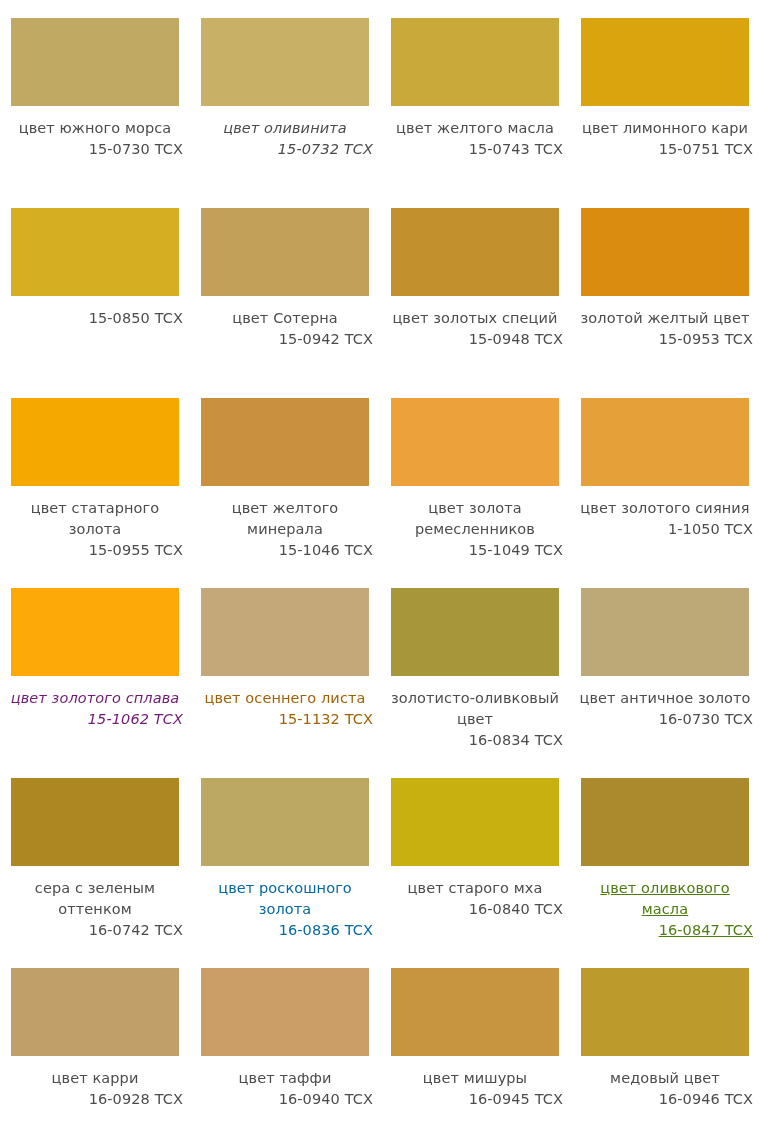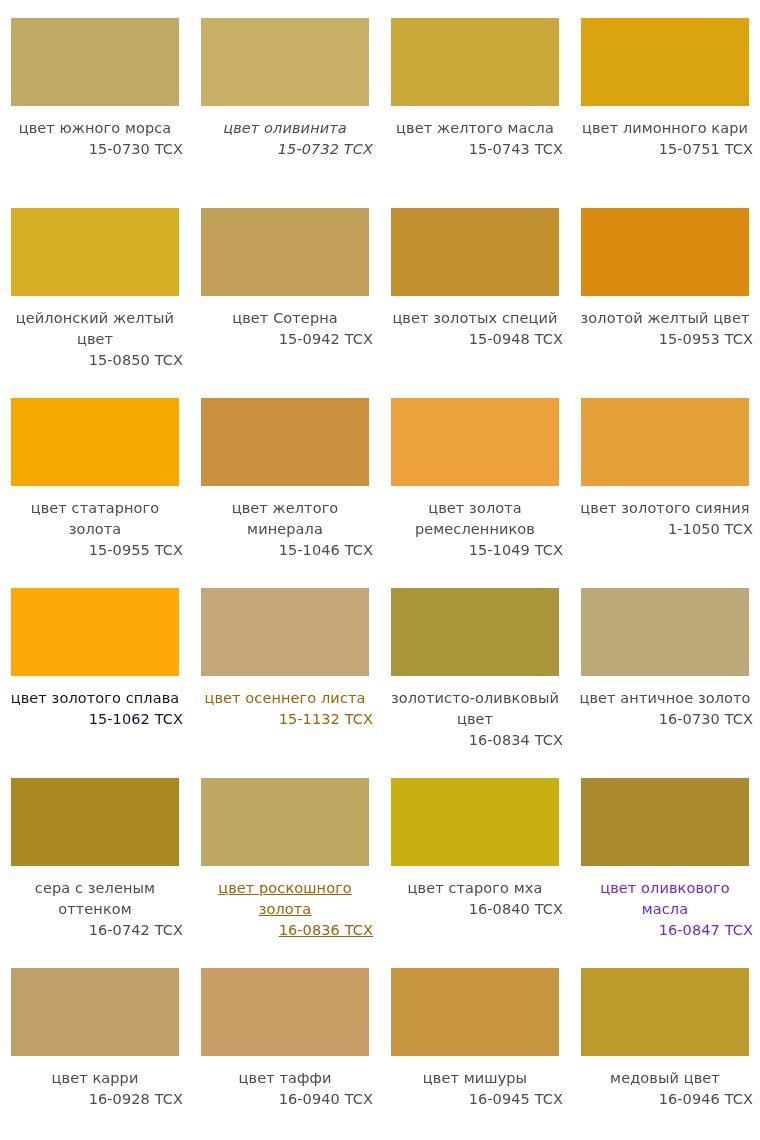--- a/index.html
+++ b/index.html
@@ -81,21 +81,20 @@
     <div class="swatch-cell">
     <span class="swatch-chip" style="background-color: rgb(217, 164, 13);"></span>
     <div class="swatch-caption" style="color: rgb(76, 76, 76);">
       <span class="swatch-name">цвет лимонного кари</span>
       <span class="swatch-code">15-0751 TCX</span>
     </div>
   </div>
     <div class="swatch-cell">
     <span class="swatch-chip" style="background-color: rgb(214, 174, 34);"></span>
     <div class="swatch-caption" style="color: rgb(76, 76, 76);">
-      <span class="swatch-name">цейлонский желтый цвет</span>
       <span class="swatch-code">15-0850 TCX</span>
     </div>
   </div>
     <div class="swatch-cell">
     <span class="swatch-chip" style="background-color: rgb(195, 160, 90);"></span>
     <div class="swatch-caption" style="color: rgb(76, 76, 76);">
       <span class="swatch-name">цвет Сотерна</span>
       <span class="swatch-code">15-0942 TCX</span>
     </div>
   </div>
@@ -136,21 +135,21 @@
   </div>
     <div class="swatch-cell">
     <span class="swatch-chip" style="background-color: rgb(229, 160, 58);"></span>
     <div class="swatch-caption" style="color: rgb(76, 76, 76);">
       <span class="swatch-name">цвет золотого сияния</span>
       <span class="swatch-code">1-1050 TCX</span>
     </div>
   </div>
     <div class="swatch-cell">
     <span class="swatch-chip" style="background-color: rgb(253, 170, 8);"></span>
-    <div class="swatch-caption" style="color: #0f172a;">
+    <div class="swatch-caption" style="color: #701a75; font-style: italic;">
       <span class="swatch-name">цвет золотого сплава</span>
       <span class="swatch-code">15-1062 TCX</span>
     </div>
   </div>
     <div class="swatch-cell">
     <span class="swatch-chip" style="background-color: rgb(196, 168, 122);"></span>
     <div class="swatch-caption" style="color: #a16207;">
       <span class="swatch-name">цвет осеннего листа</span>
       <span class="swatch-code">15-1132 TCX</span>
     </div>
@@ -171,35 +170,35 @@
   </div>
     <div class="swatch-cell">
     <span class="swatch-chip" style="background-color: rgb(173, 135, 33);"></span>
     <div class="swatch-caption" style="color: rgb(76, 76, 76);">
       <span class="swatch-name">сера с зеленым оттенком</span>
       <span class="swatch-code">16-0742 TCX</span>
     </div>
   </div>
     <div class="swatch-cell">
     <span class="swatch-chip" style="background-color: rgb(189, 168, 99);"></span>
-    <div class="swatch-caption" style="color: #a16207; text-decoration: underline;">
+    <div class="swatch-caption" style="color: #0369a1;">
       <span class="swatch-name">цвет роскошного золота</span>
       <span class="swatch-code">16-0836 TCX</span>
     </div>
   </div>
     <div class="swatch-cell">
     <span class="swatch-chip" style="background-color: rgb(201, 176, 17);"></span>
     <div class="swatch-caption" style="color: rgb(76, 76, 76);">
       <span class="swatch-name">цвет старого мха</span>
       <span class="swatch-code">16-0840 TCX</span>
     </div>
   </div>
     <div class="swatch-cell">
     <span class="swatch-chip" style="background-color: rgb(171, 138, 45);"></span>
-    <div class="swatch-caption" style="color: #6d28d9;">
+    <div class="swatch-caption" style="color: #4d7c0f; text-decoration: underline;">
       <span class="swatch-name">цвет оливкового масла</span>
       <span class="swatch-code">16-0847 TCX</span>
     </div>
   </div>
     <div class="swatch-cell">
     <span class="swatch-chip" style="background-color: rgb(192, 160, 104);"></span>
     <div class="swatch-caption" style="color: rgb(76, 76, 76);">
       <span class="swatch-name">цвет карри</span>
       <span class="swatch-code">16-0928 TCX</span>
     </div>

